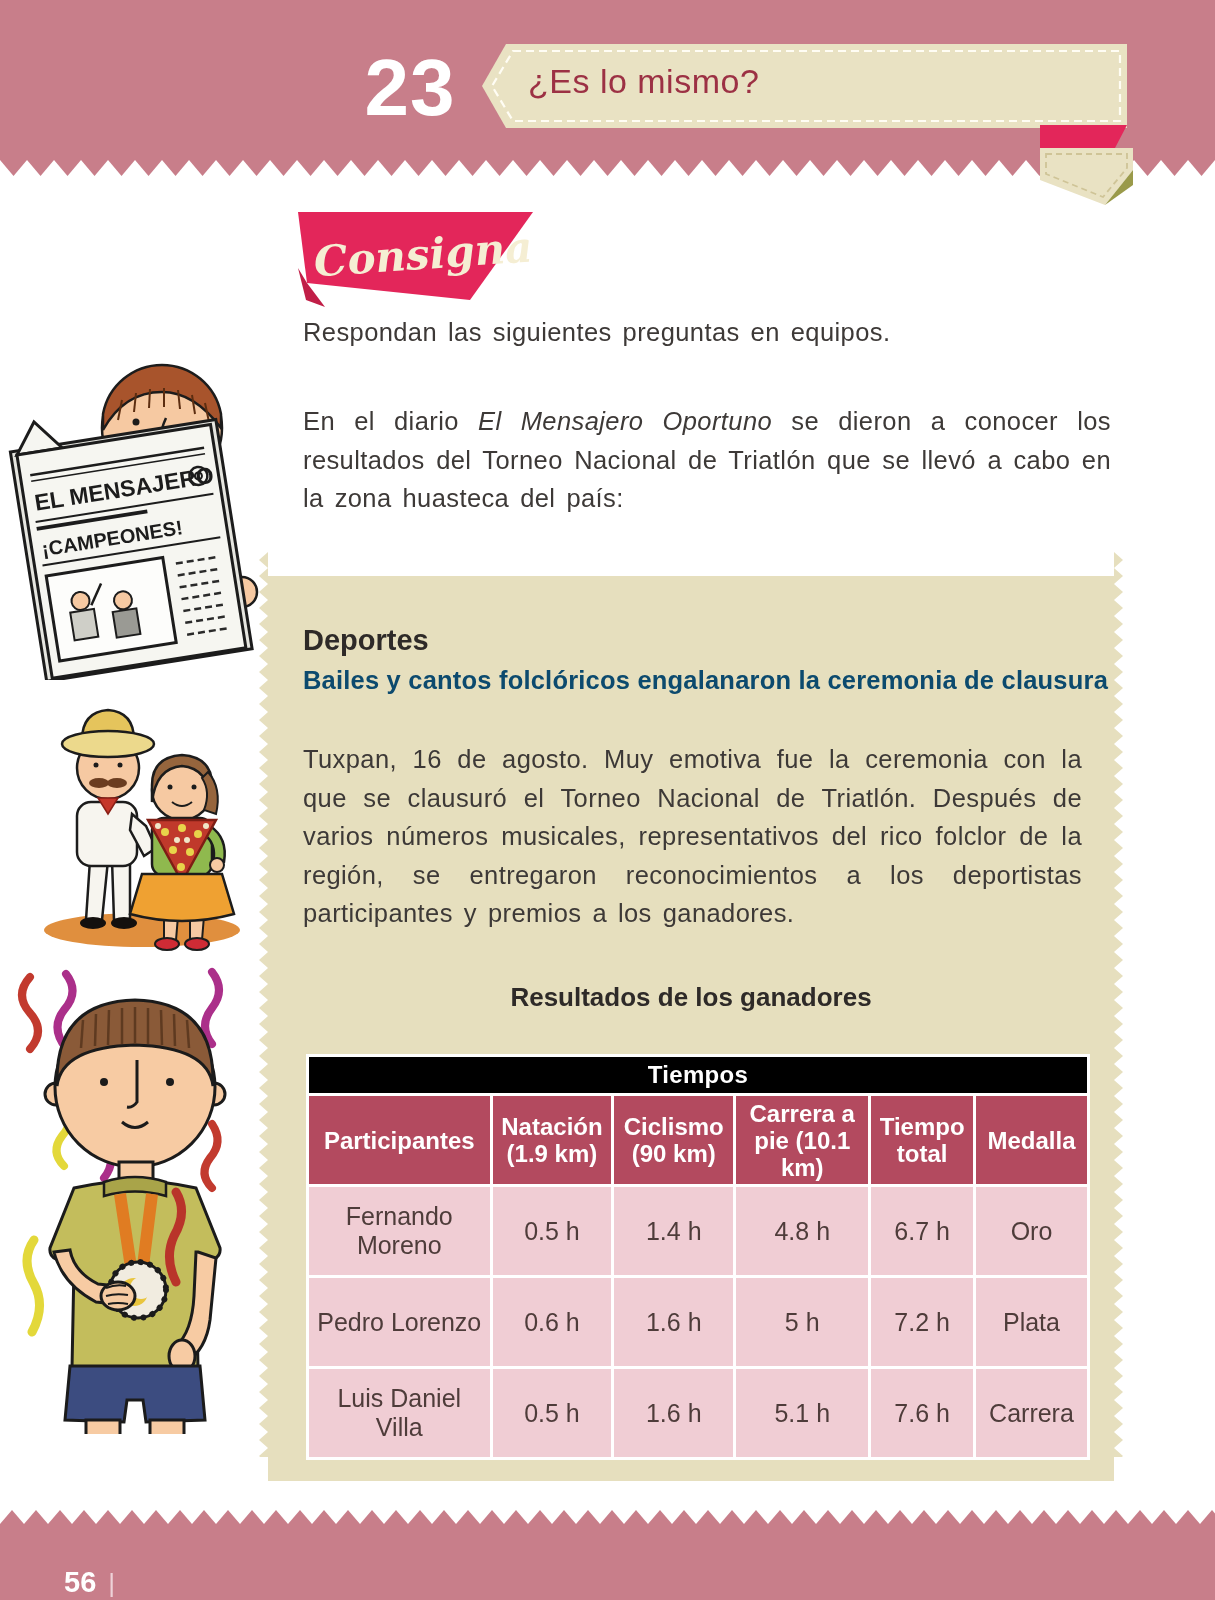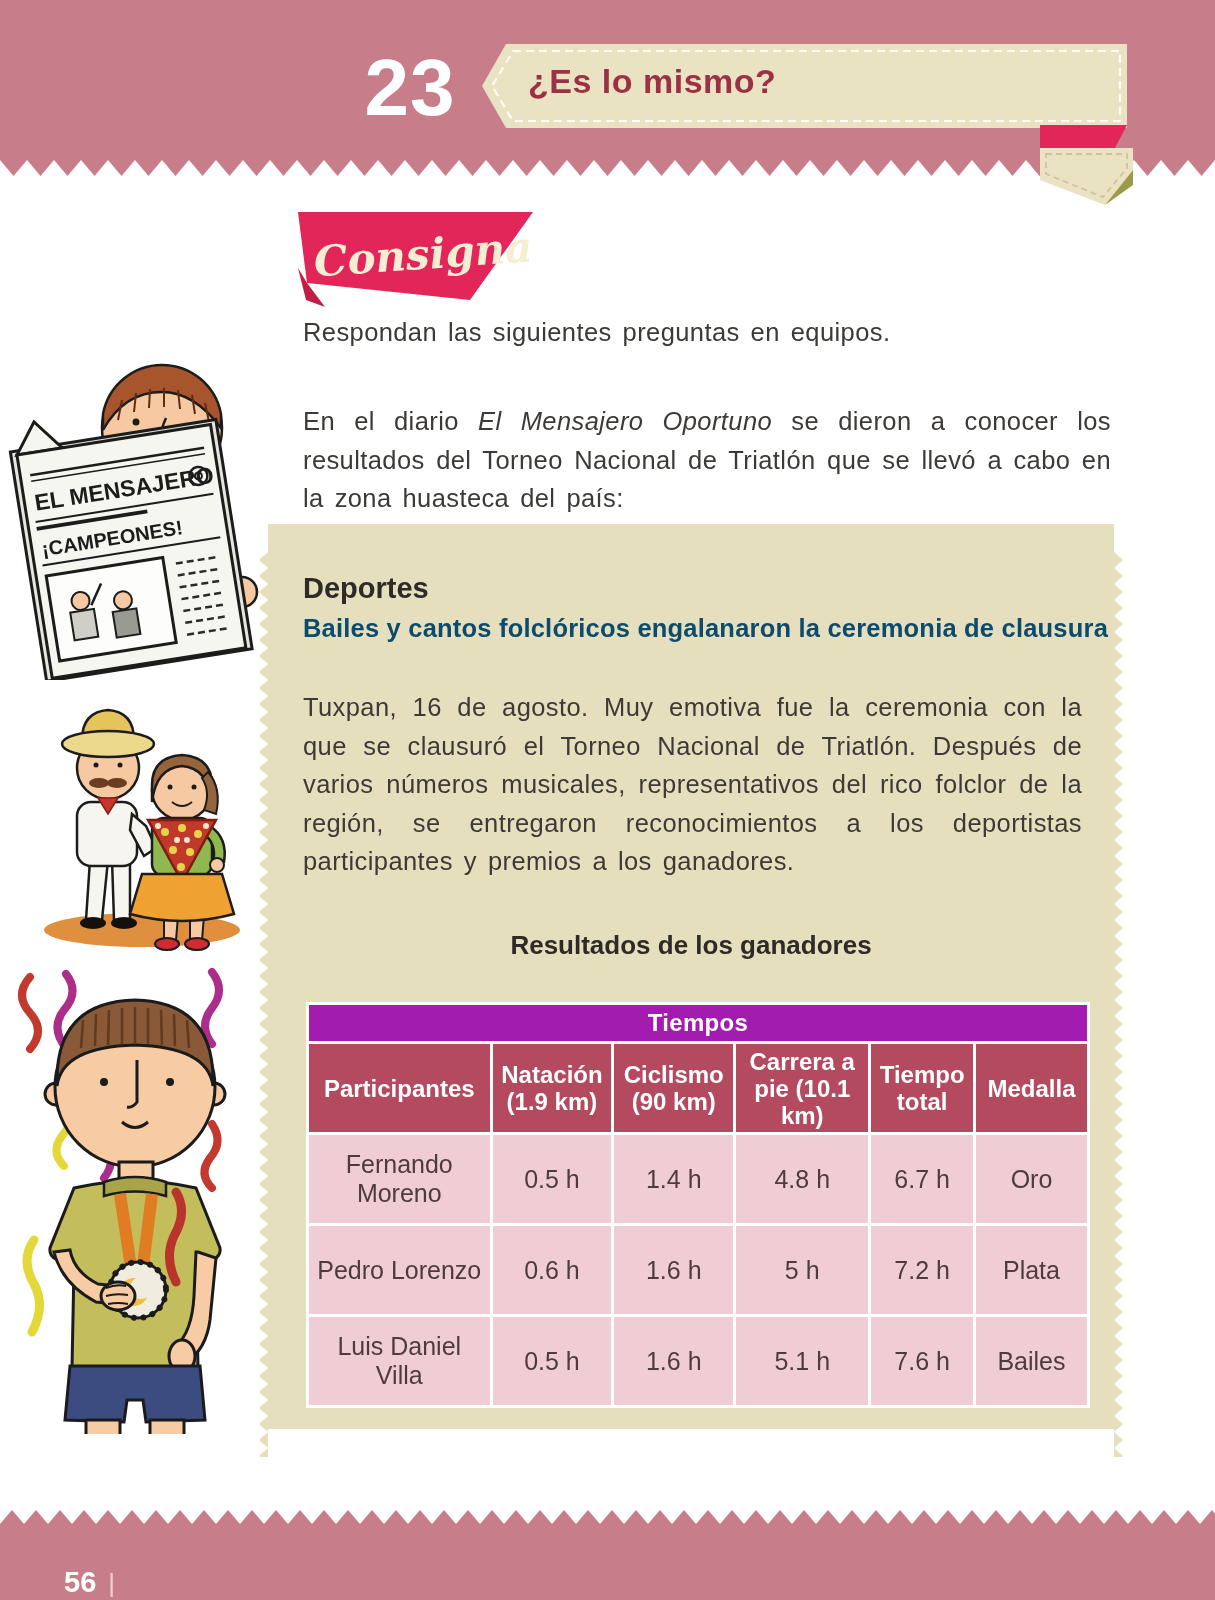--- a/index.html
+++ b/index.html
@@ -5,44 +5,44 @@
   html,body{margin:0;padding:0;background:#fff;}
   .page{position:relative;width:1215px;height:1600px;background:#ffffff;overflow:hidden;
         font-family:"Liberation Sans",sans-serif;}
   .abs{position:absolute;}
 
   
   .band-top{left:0;top:0;width:1215px;height:160px;background:#c87e8a;}
   .zz-strip{left:0;width:1215px;height:16px;}
   .lesson-num{left:352px;top:42px;width:116px;text-align:center;
               font-size:80px;font-weight:700;color:#ffffff;letter-spacing:1px;}
-  .lesson-title{left:528px;top:62px;font-size:34px;font-weight:700;color:#9c3144;letter-spacing:.5px;}
+  .lesson-title{left:528px;top:62px;font-size:34px;font-weight:400;color:#9c3144;letter-spacing:.5px;}
 
   
   .consigna-text{font-family:"DejaVu Serif",serif;font-style:italic;font-weight:700;}
 
   
   .body-text{font-size:25.5px;color:#3d3937;letter-spacing:.4px;word-spacing:3.5px;}
   .just{text-align:justify;line-height:38.6px;}
   .intro-line{left:303px;top:318px;}
   .para1{left:303px;top:402px;width:808px;}
 
   
-  .cream-box{left:268px;top:524px;width:846px;height:905px;background:#e6dfbe;}
+  .cream-box{left:268px;top:576px;width:846px;height:905px;background:#e6dfbe;}
   .sec-head{left:35px;top:48px;font-size:29px;font-weight:700;color:#2e2a28;}
   .headline{left:35px;top:90px;font-size:25.5px;font-weight:700;color:#0c4a6e;letter-spacing:.2px;}
   .article-body{left:35px;top:164px;width:779px;}
   .results-title{left:0;top:406px;width:846px;text-align:center;
                  font-size:26px;font-weight:700;color:#2e2a28;}
 
   
   .tbl-wrap{left:38px;top:478px;}
   table.results{border-collapse:collapse;table-layout:fixed;width:784px;}
   .results th,.results td{border:3px solid #ffffff;text-align:center;vertical-align:middle;padding:2px 6px;}
-  .results .group{background:#a21caf;color:#fff;font-weight:700;font-size:24px;height:32px;letter-spacing:.3px;}
+  .results .group{background:#000000;color:#fff;font-weight:700;font-size:24px;height:32px;letter-spacing:.3px;}
   .results .col{background:#b34a5f;color:#fff;font-weight:700;font-size:24px;line-height:27px;height:84px;}
   .results td{background:#f0cdd4;color:#4e3c3a;font-size:25px;line-height:29px;height:84px;}
 
   
   .band-bottom{left:0;top:1524px;width:1215px;height:76px;background:#c87e8a;}
   .footer-row{left:64px;top:1530px;display:flex;align-items:baseline;gap:12px;}
   .page-num{font-size:29px;font-weight:700;color:#ffffff;margin-top:36px;}
   .footer-sep{font-size:26px;color:#eed2d8;font-weight:400;}
   .book-title{font-size:26px;color:#f0d9dd;font-weight:400;letter-spacing:.5px;}
 
@@ -131,21 +131,21 @@
           <td>5 h</td>
           <td>7.2 h</td>
           <td>Plata</td>
         </tr>
         <tr>
           <td>Luis Daniel Villa</td>
           <td>0.5 h</td>
           <td>1.6 h</td>
           <td>5.1 h</td>
           <td>7.6 h</td>
-          <td>Bailes</td>
+          <td>Carrera</td>
         </tr>
       </tbody>
         </table>
     </div>
   </div>
 
   <svg class="abs" style="left:259px;top:552px" width="9" height="905">
     <defs>
         <pattern id="zzl" width="9" height="16" patternUnits="userSpaceOnUse">
       <path d="M9,0 L9,16 L0,8 Z" fill="#e6dfbe"></path>

